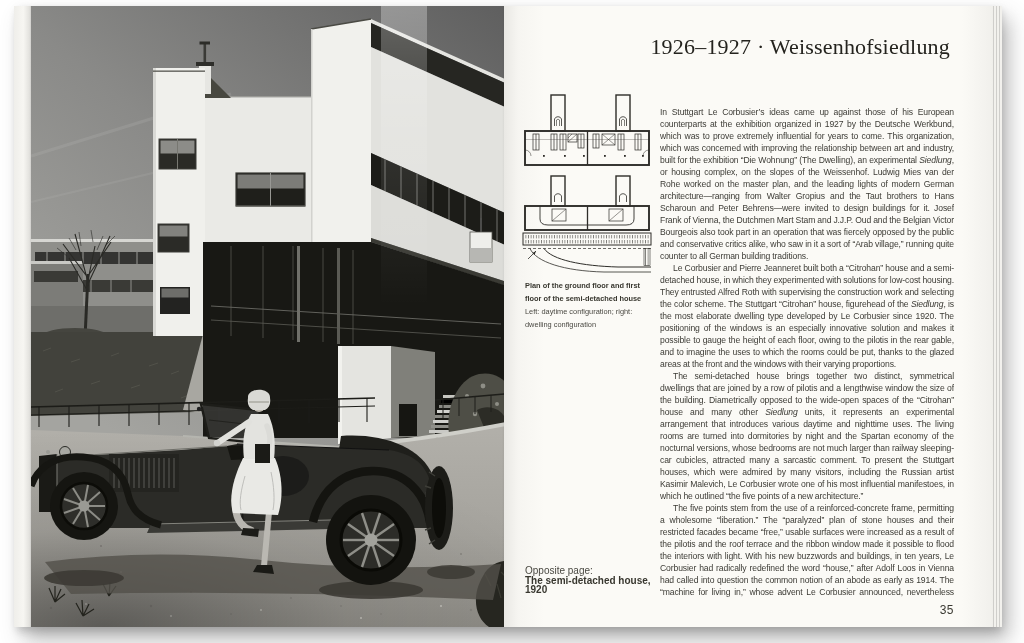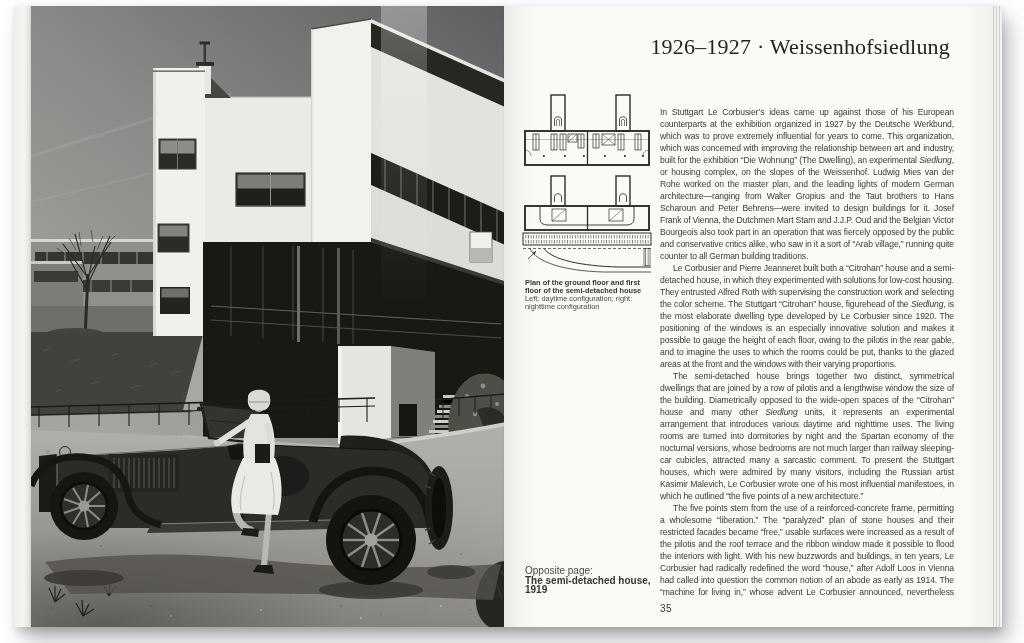--- a/index.html
+++ b/index.html
@@ -22,34 +22,34 @@
         background:repeating-linear-gradient(90deg,#cfcecb 0,#cfcecb 1px,#f2f1ed 1px,#f2f1ed 3px);}
 
   .chapter-head{position:absolute;top:28px;left:140px;right:18px;text-align:right;color:#24231e;}
   .chapter-title{font-family:"Liberation Serif",serif;font-size:22px;letter-spacing:.2px;
         padding-right:34px;white-space:nowrap;}
   .chapter-subtitle{font-family:"Liberation Serif",serif;font-weight:bold;font-size:9.5px;
         margin-top:3px;padding-right:2px;color:#2c2b25;letter-spacing:.1px;}
 
   .plans{position:absolute;left:18px;top:86px;width:132px;height:182px;}
   .plan-caption{position:absolute;left:21px;top:273px;width:120px;
-        font-size:7.4px;line-height:8px;color:#4a4942;}
+        font-size:7.4px;line-height:13px;color:#4a4942;}
   .plan-caption .cap-bold{font-weight:bold;color:#38372f;}
   .opposite-caption{position:absolute;left:21px;top:560px;width:130px;
         font-size:10px;line-height:9.6px;color:#4a4942;}
   .opposite-caption .cap-bold{font-weight:bold;color:#38372f;}
 
   .bodytext{position:absolute;left:156px;top:100px;width:294px;height:494px;overflow:hidden;
         font-size:8.6px;line-height:12px;color:#3c3b35;text-align:justify;
         letter-spacing:-.12px;word-spacing:-.2px;}
   .para{text-indent:0;}
   .para.indent{text-indent:13px;}
   .it{font-style:italic;}
-  .page-number{position:absolute;left:156px;top:597px;width:294px;text-align:left;
-        font-size:10px;color:#3a3932;letter-spacing:.5px;}
+  .page-number{position:absolute;left:156px;top:597px;width:294px;text-align:right;
+        font-size:12px;color:#3a3932;letter-spacing:.5px;}
 
   .plan-stroke{stroke:#2e2d29;fill:none;}
 </style>
 </head>
 <body>
 
 <div class="book">
 
   <div class="page-left">
     <div class="edge-strip"></div>
@@ -491,32 +491,32 @@
           <g>
             <line x1="6" y1="167" x2="14" y2="159" stroke-width="0.8"></line>
             <polygon points="14,159 10.5,161 12.5,163" fill="#2e2d29" stroke="none"></polygon>
           </g>
         </g>
       </svg>
     </div>
 
     <div class="plan-caption">
       <span class="cap-bold">Plan of the ground floor and first floor of the semi-detached house</span><br>
-      <span>Left: daytime configuration; right: nighttime configuration</span>
+      <span>Left: daytime configuration; right: dwelling configuration</span>
     </div>
 
     <div class="bodytext">
       <div class="para"><span>In Stuttgart Le Corbusier’s ideas came up against those of his European counterparts at the exhibition organized in 1927 by the Deutsche Werkbund, which was to prove extremely influential for years to come. This organization, which was concerned with improving the relationship between art and industry, built for the exhibition “Die Wohnung” (The Dwelling), an experimental </span><span class="it">Siedlung</span><span>, or housing complex, on the slopes of the Weissenhof. Ludwig Mies van der Rohe worked on the master plan, and the leading lights of modern German architecture—ranging from Walter Gropius and the Taut brothers to Hans Scharoun and Peter Behrens—were invited to design buildings for it. Josef Frank of Vienna, the Dutchmen Mart Stam and J.J.P. Oud and the Belgian Victor Bourgeois also took part in an operation that was fiercely opposed by the public and conservative critics alike, who saw in it a sort of “Arab village,” running quite counter to all German building traditions.</span></div>
       <div class="para indent"><span>Le Corbusier and Pierre Jeanneret built both a “Citrohan” house and a semi-detached house, in which they experimented with solutions for low-cost housing. They entrusted Alfred Roth with supervising the construction work and selecting the color scheme. The Stuttgart “Citrohan” house, figurehead of the </span><span class="it">Siedlung</span><span>, is the most elaborate dwelling type developed by Le Corbusier since 1920. The positioning of the windows is an especially innovative solution and makes it possible to gauge the height of each floor, owing to the pilotis in the rear gable, and to imagine the uses to which the rooms could be put, thanks to the glazed areas at the front and the windows with their varying proportions.</span></div>
       <div class="para indent"><span>The semi-detached house brings together two distinct, symmetrical dwellings that are joined by a row of pilotis and a lengthwise window the size of the building. Diametrically opposed to the wide-open spaces of the “Citrohan” house and many other </span><span class="it">Siedlung</span><span> units, it represents an experimental arrangement that introduces various daytime and nighttime uses. The living rooms are turned into dormitories by night and the Spartan economy of the nocturnal versions, whose bedrooms are not much larger than railway sleeping-car cubicles, attracted many a sarcastic comment. To present the Stuttgart houses, which were admired by many visitors, including the Russian artist Kasimir Malevich, Le Corbusier wrote one of his most influential manifestoes, in which he outlined “the five points of a new architecture.”</span></div>
       <div class="para indent"><span>The five points stem from the use of a reinforced-concrete frame, permitting a wholesome “liberation.” The “paralyzed” plan of stone houses and their restricted facades became “free,” usable surfaces were increased as a result of the pilotis and the roof terrace and the ribbon window made it possible to flood the interiors with light. With his new buzzwords and buildings, in ten years, Le Corbusier had radically redefined the word “house,” after Adolf Loos in Vienna had called into question the common notion of an abode as early as 1914. The “machine for living in,” whose advent Le Corbusier announced, nevertheless assumed many faces, reacting to the requirements of each site and allowing for different uses, but in every instance encouraging the free movement of occupants and visitors and bathing them in an intense light.</span></div>
     </div>
 
     <div class="opposite-caption">
       <span>Opposite page:</span><br>
-      <span class="cap-bold">The semi-detached house, 1919</span>
+      <span class="cap-bold">The semi-detached house, 1920</span>
     </div>
 
     <div class="page-number">35</div>
 
     <div class="stack-lines"></div>
   </div>
 </div>
 
 </body></html>

